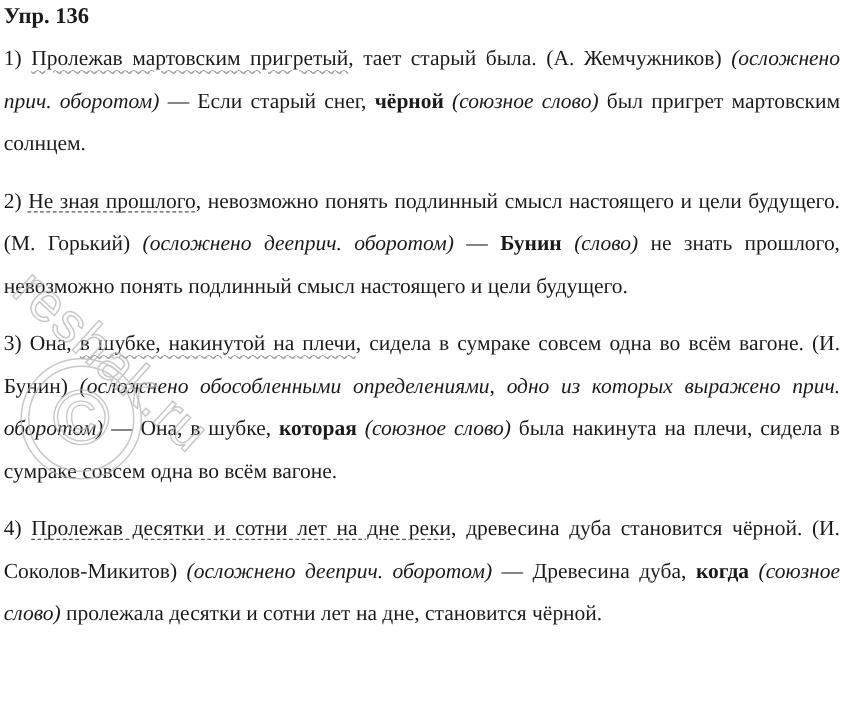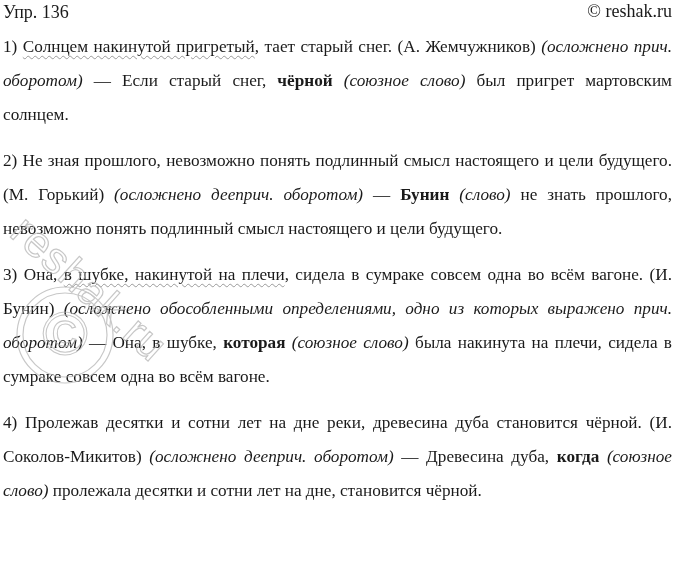--- a/index.html
+++ b/index.html
@@ -22,21 +22,21 @@
       width: 669px;
     }
     .header {
       position: relative;
       height: 30px;
     }
     .title {
       position: absolute;
       left: 0;
       top: 1px;
-      font-weight: normal;
+      font-weight: bold;
       font-size: 18px;
       line-height: 22px;
     }
     .copyright {
       position: absolute;
       right: 0;
       top: 0px;
       font-size: 18px;
       line-height: 22px;
     }
@@ -50,20 +50,21 @@
     .it { font-style: italic; }
     .b { font-weight: bold; }
     .u-wavy {
       text-decoration: underline;
       text-decoration-style: wavy;
       text-decoration-color: #9a9a9a;
       text-decoration-thickness: 1px;
       text-underline-offset: 3px;
     }
     .u-dashdot {
+      text-decoration: underline;
       text-decoration-style: dashed;
       text-decoration-color: #555;
       text-decoration-thickness: 1px;
       text-underline-offset: 3px;
     }
     .watermark {
       position: absolute;
       left: -10px;
       top: 205px;
       width: 220px;
@@ -71,24 +72,23 @@
       pointer-events: none;
       opacity: 0.75;
     }
   </style>
 </head>
 <body>
 
 <div class="page">
   <div class="header">
     <span class="title">Упр. 136</span>
-    <span class="copyright">© reshak.ru</span>
   </div>
 
-  <p class="para"><span>1)</span> <span class="u-wavy">Солнцем накинутой пригретый</span><span>, тает старый снег. (А. Жемчужников) </span><span class="it">(осложнено прич. оборотом)</span><span> — Если старый снег, </span><span class="b">чёрной</span><span class="it"> (союзное слово)</span><span> был пригрет мартовским солнцем.</span></p>
+  <p class="para"><span>1)</span> <span class="u-wavy">Пролежав мартовским пригретый</span><span>, тает старый была. (А. Жемчужников) </span><span class="it">(осложнено прич. оборотом)</span><span> — Если старый снег, </span><span class="b">чёрной</span><span class="it"> (союзное слово)</span><span> был пригрет мартовским солнцем.</span></p>
 
   <p class="para"><span>2)</span> <span class="u-dashdot">Не зная прошлого</span><span>, невозможно понять подлинный смысл настоящего и цели будущего. (М. Горький) </span><span class="it">(осложнено дееприч. оборотом)</span><span> — </span><span class="b">Бунин</span><span class="it"> (слово)</span><span> не знать прошлого, невозможно понять подлинный смысл настоящего и цели будущего.</span></p>
 
   <p class="para"><span>3)</span> <span>Она, </span><span class="u-wavy">в шубке, накинутой на плечи</span><span>, сидела в сумраке совсем одна во всём вагоне. (И. Бунин) </span><span class="it">(осложнено обособленными определениями, одно из которых выражено прич. оборотом)</span><span> — Она, в шубке, </span><span class="b">которая</span><span class="it"> (союзное слово)</span><span> была накинута на плечи, сидела в сумраке совсем одна во всём вагоне.</span></p>
 
   <p class="para"><span>4)</span> <span class="u-dashdot">Пролежав десятки и сотни лет на дне реки</span><span>, древесина дуба становится чёрной. (И. Соколов-Микитов) </span><span class="it">(осложнено дееприч. оборотом)</span><span> — Древесина дуба, </span><span class="b">когда</span><span class="it"> (союзное слово)</span><span> пролежала десятки и сотни лет на дне, становится чёрной.</span></p>
 </div>
 
 <svg class="watermark" viewBox="0 0 220 180" xmlns="http://www.w3.org/2000/svg">
   <g>

